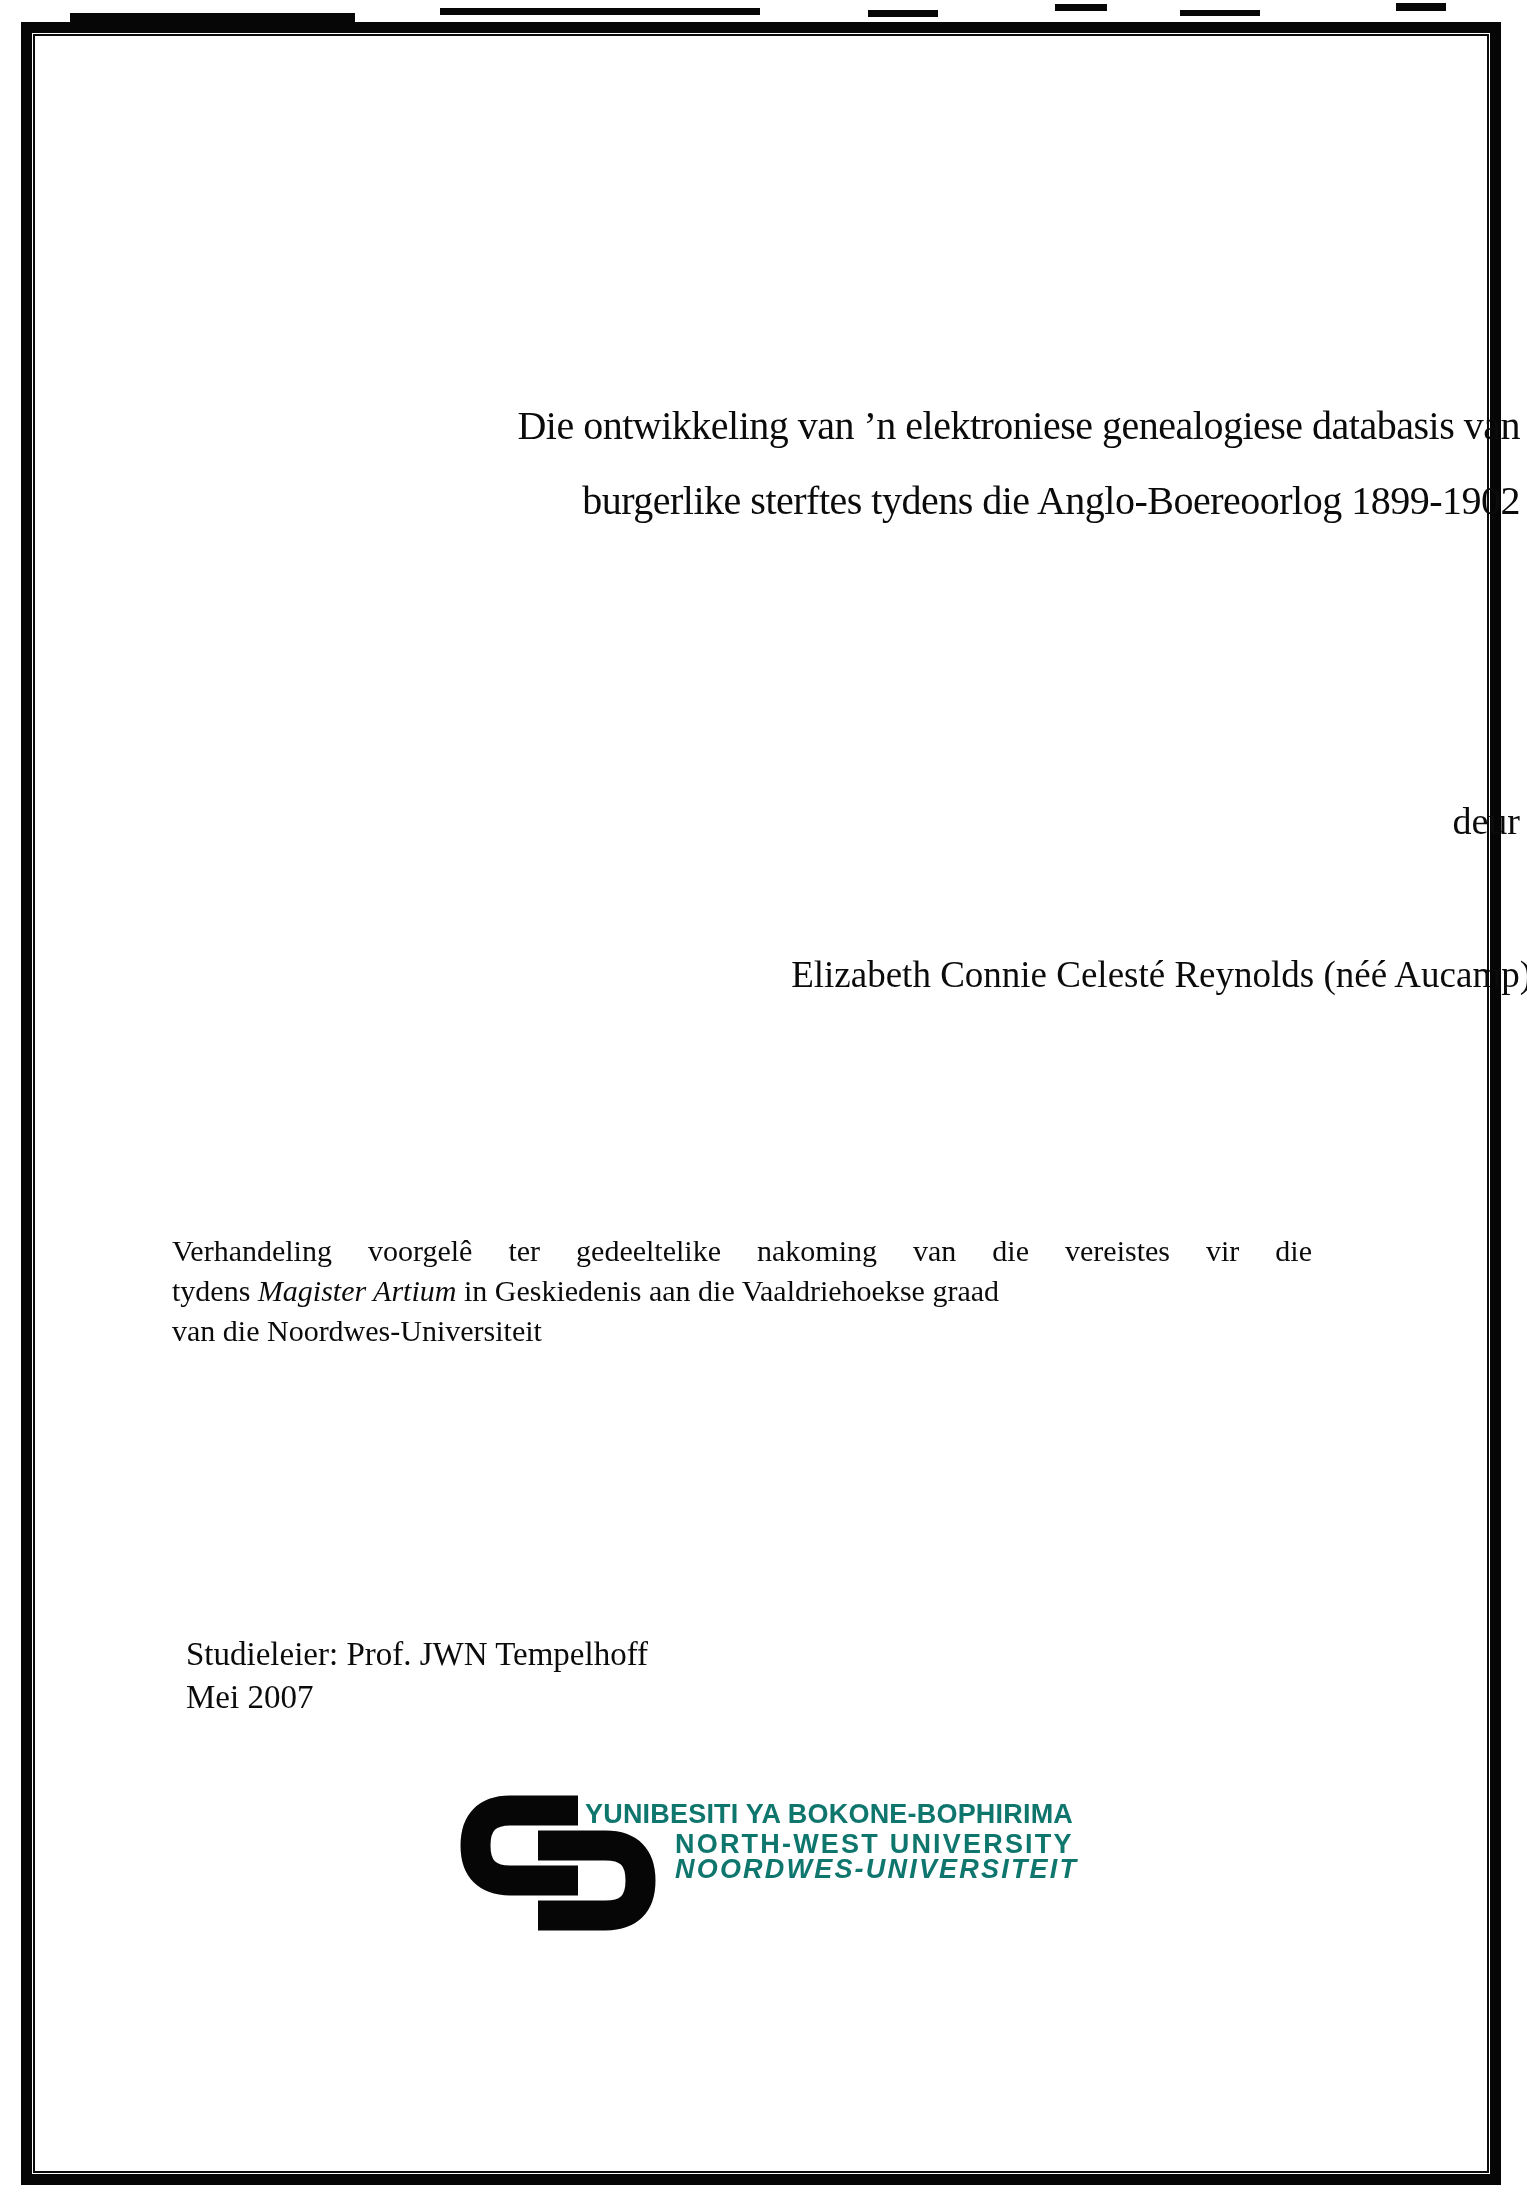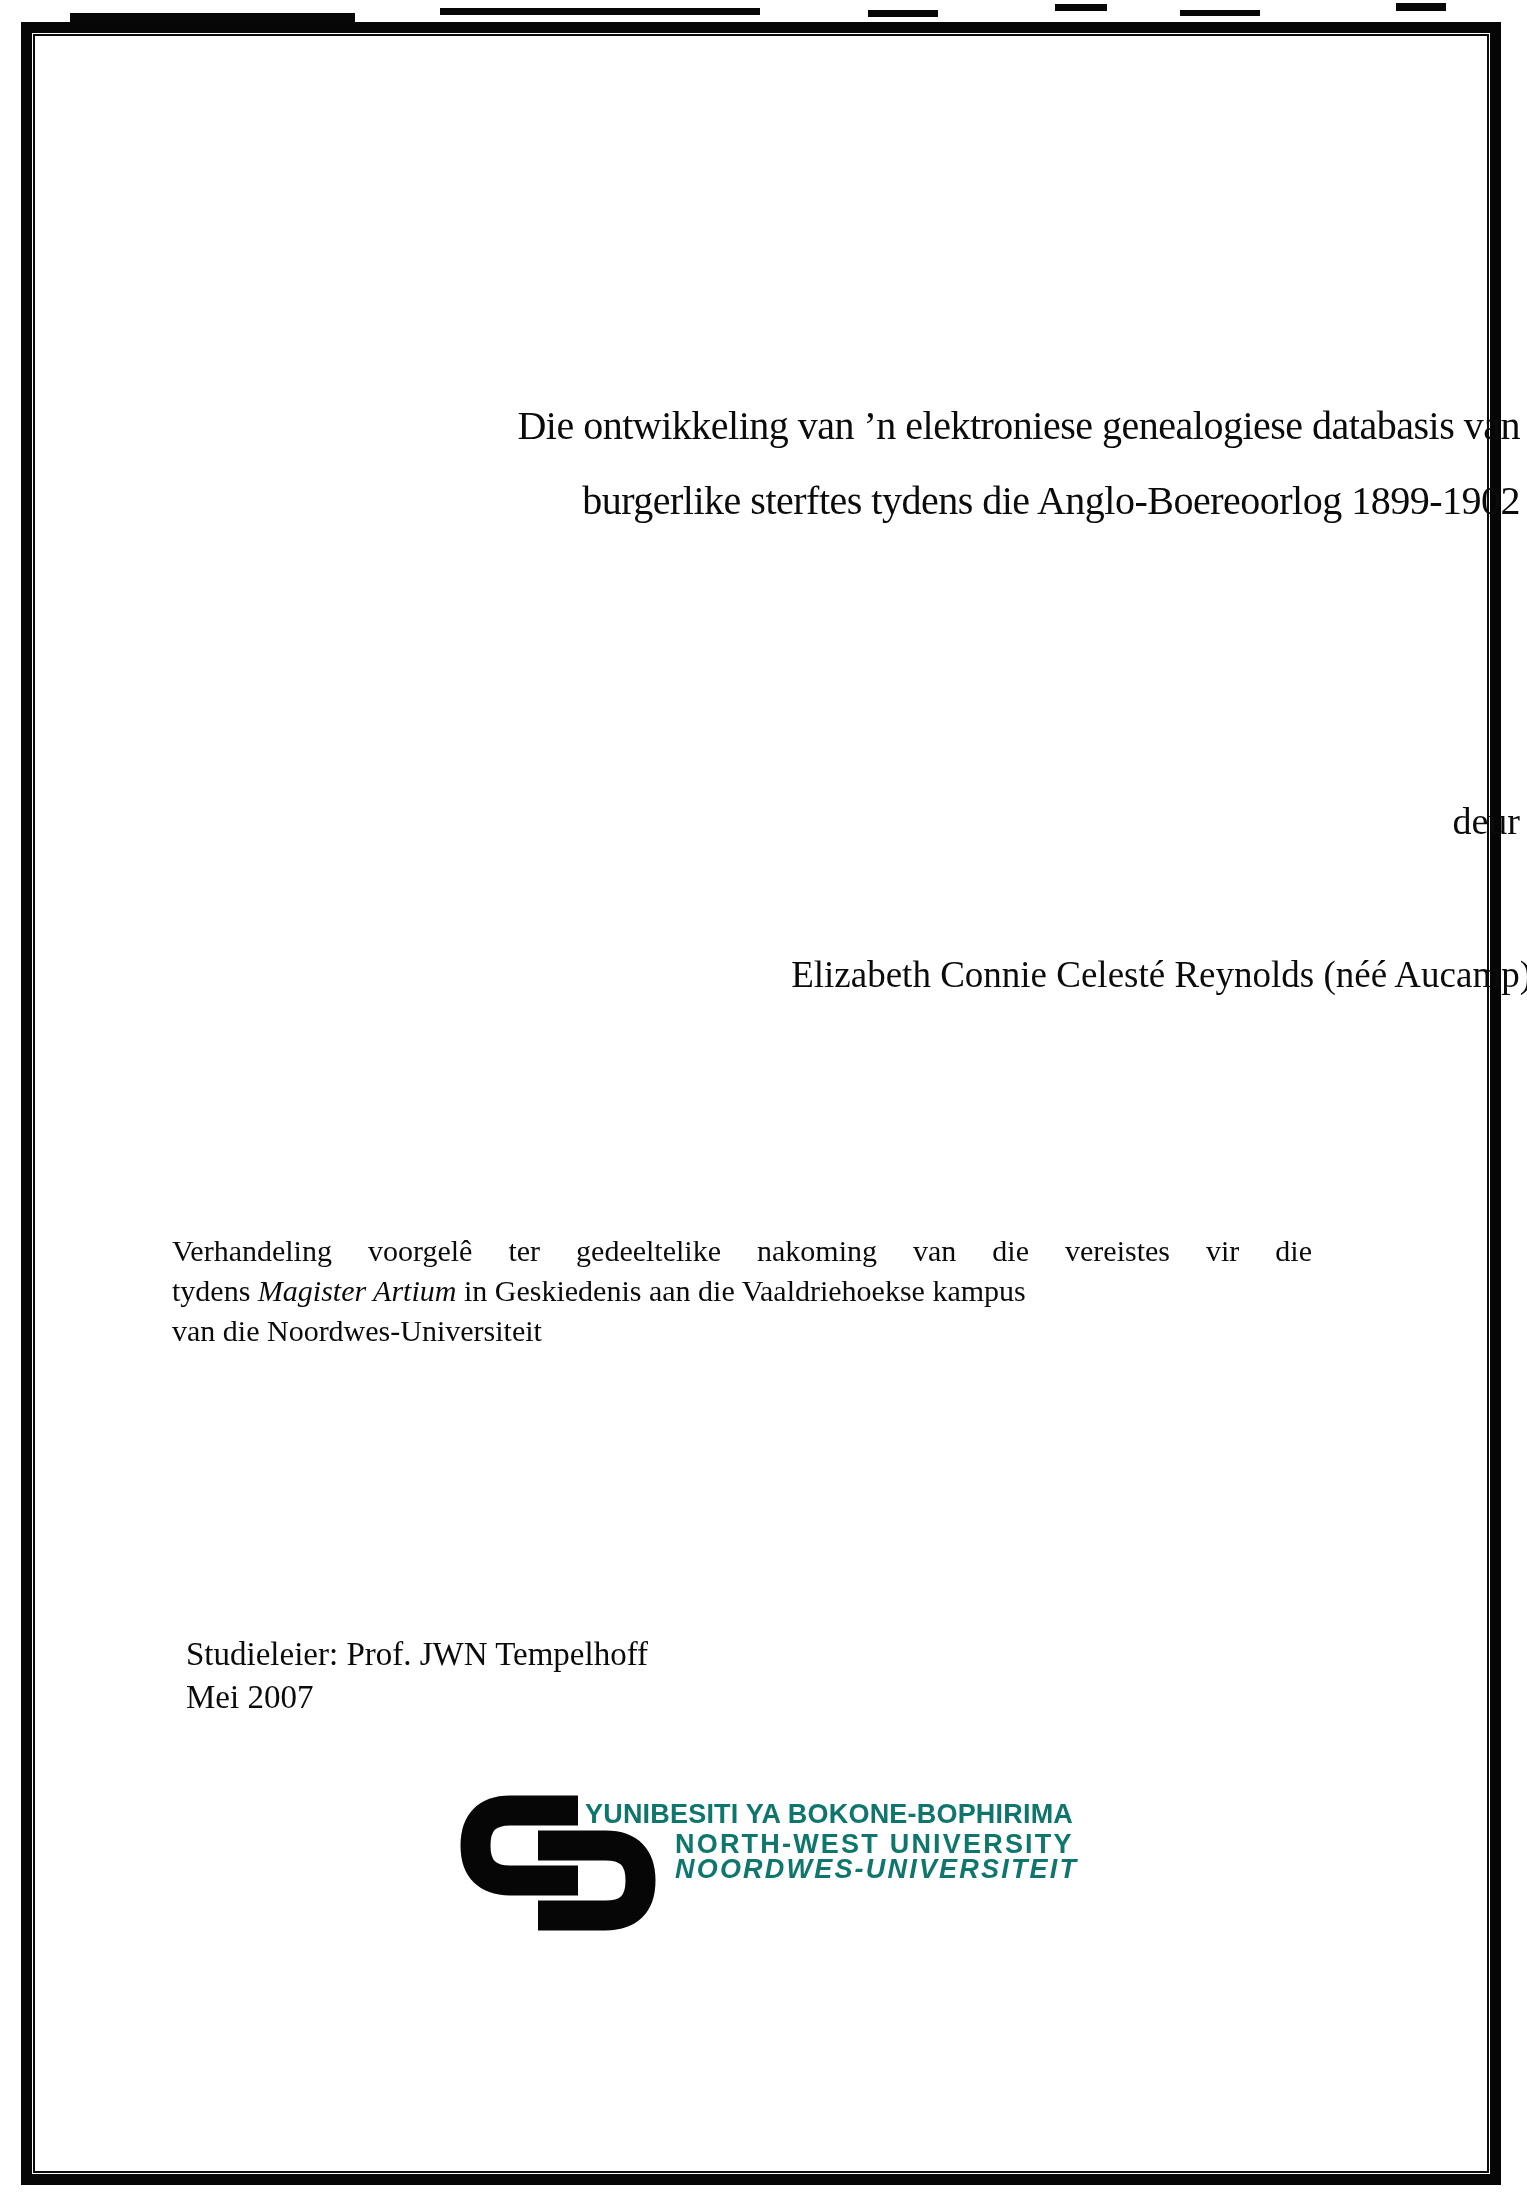--- a/index.html
+++ b/index.html
@@ -115,21 +115,21 @@
   <div>Die ontwikkeling van ’n elektroniese genealogiese databasis van</div>
   <div>burgerlike sterftes tydens die Anglo-Boereoorlog 1899-1902</div>
 </div>
 
 <div class="centered byline">deur</div>
 
 <div class="centered author">Elizabeth Connie Celesté Reynolds (néé Aucamp)</div>
 
 <div class="statement">
   <div class="justified">Verhandeling voorgelê ter gedeeltelike nakoming van die vereistes vir die</div>
-  <div><span>tydens </span><i>Magister Artium</i><span> in Geskiedenis aan die Vaaldriehoekse kampus</span></div>
+  <div><span>tydens </span><i>Magister Artium</i><span> in Geskiedenis aan die Vaaldriehoekse graad</span></div>
   <div>van die Noordwes-Universiteit</div>
 </div>
 
 <div class="supervisor-block">
   <div>Studieleier: Prof. JWN Tempelhoff</div>
   <div>Mei 2007</div>
 </div>
 
 <svg class="logo-mark" viewBox="0 0 160 112" aria-hidden="true">
   <path d="M 96 14 L 42 14 Q 14 14 14 42 Q 14 70 42 70 L 96 70" fill="none" stroke="#060606" stroke-width="24"></path>

